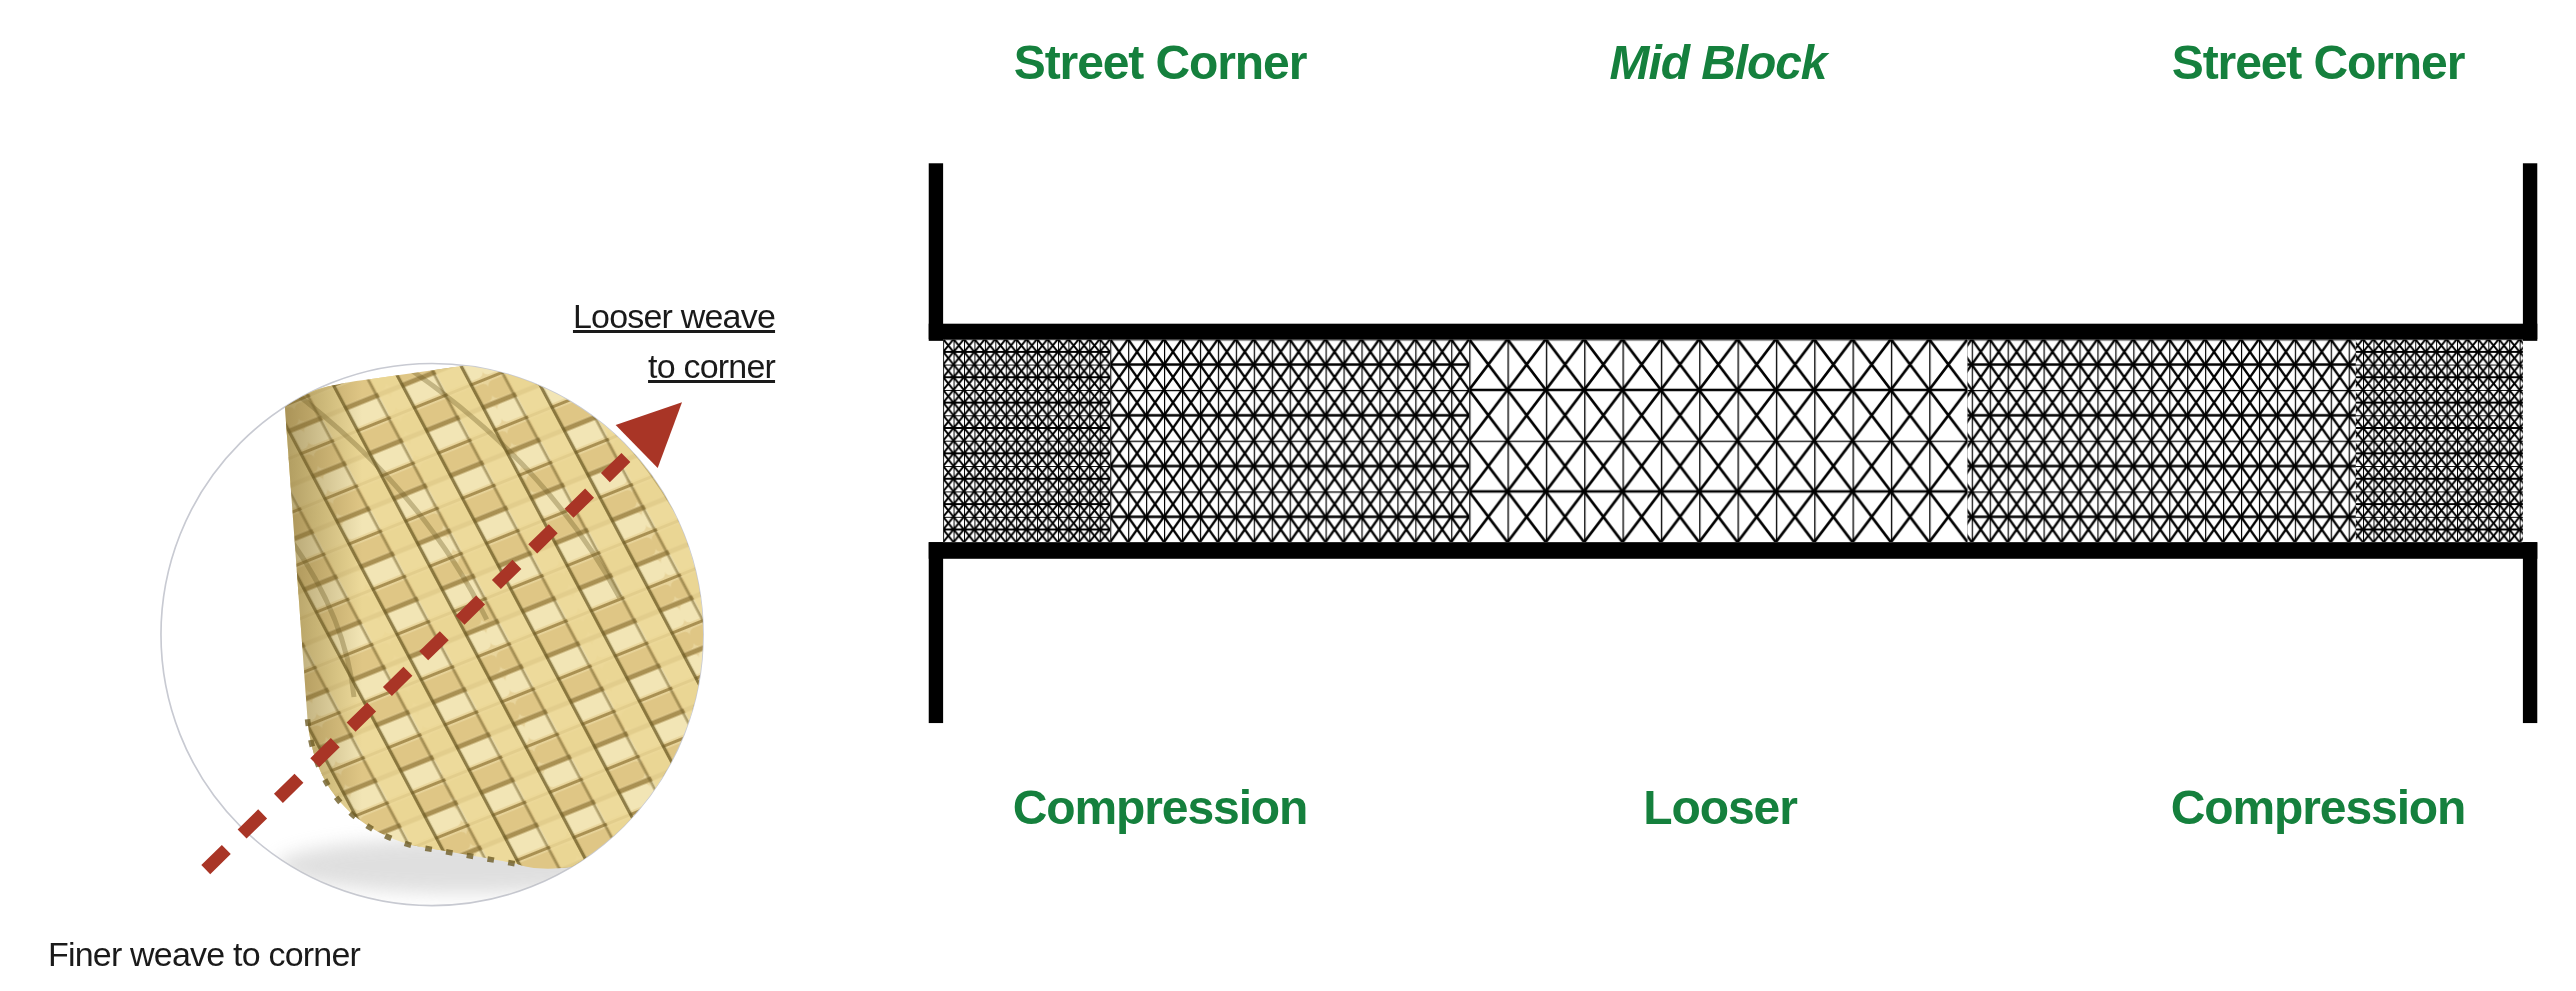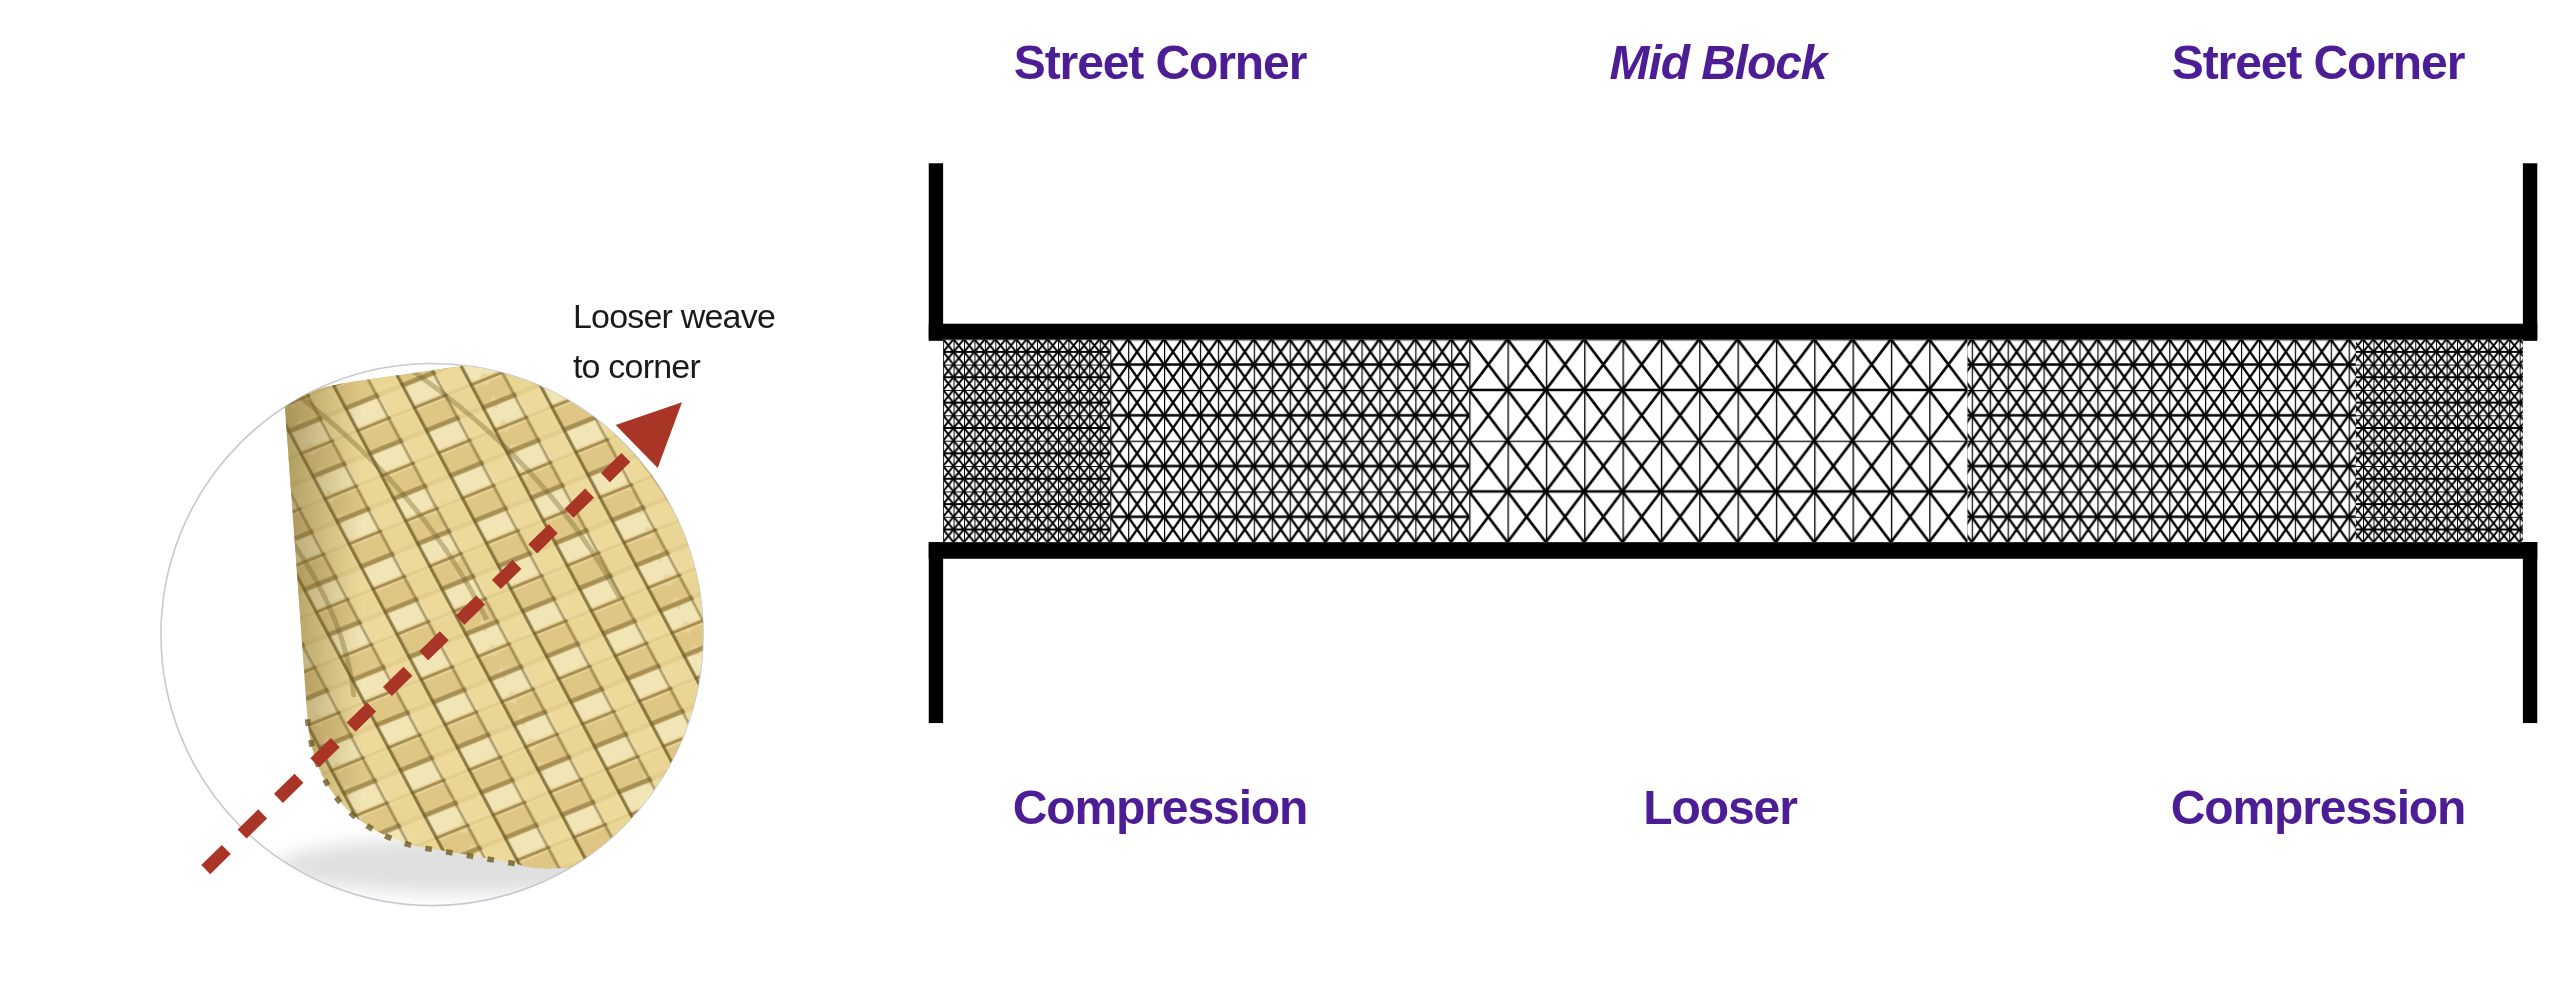--- a/index.html
+++ b/index.html
@@ -8,34 +8,34 @@
     width:2576px;height:992px;
     background:#ffffff;
     font-family:"Liberation Sans", sans-serif;
     overflow:hidden;
   }
   svg{position:absolute;left:0;top:0;display:block;}
   .lbl{
     position:absolute;
     font:700 48px/1 "Liberation Sans", sans-serif;
     letter-spacing:-1.1px;
-    color:#4c1d95;
+    color:#15803d;
     transform:translateX(-50%);
     white-space:nowrap;
   }
   .lbl.top{top:39px;}
   .lbl.bottom{top:784px;}
   .ann{
     position:absolute;
     font:400 34px/50px "Liberation Sans", sans-serif;
     letter-spacing:-0.8px;
     color:#1a1a1a;
     white-space:nowrap;
   }
-  .ann.center{transform:translateX(-50%);text-align:left;}
+  .ann.center{transform:translateX(-50%);text-align:right;text-decoration:underline;}
 </style>
 </head>
 <body>
 
 <div id="canvas">
 
   <svg width="2576" height="992" viewBox="0 0 4657 1793">
     <defs>
       <clipPath id="clipCircle">
           <circle cx="781" cy="1147" r="490"></circle>
@@ -113,20 +113,21 @@
     <rect x="2007" y="613" width="649" height="367" fill="url(#patMed)"></rect>
     <rect x="2656" y="613" width="901" height="367" fill="url(#patLoose)"></rect>
     <rect x="3557" y="613" width="702" height="367" fill="url(#patMed)"></rect>
     <rect x="4259" y="613" width="302" height="367" fill="url(#patDense)"></rect>
   </svg>
 
   <div class="ann center" style="left:674px;top:291px;">
     <div>Looser weave</div>
     <div>to corner</div>
   </div>
+  <div class="ann" style="left:48px;top:929px;">Finer weave to corner</div>
 
   <div class="lbl top" style="left:1160px;">Street Corner</div>
   <div class="lbl top" style="left:1718px;font-style:italic;">Mid Block</div>
   <div class="lbl top" style="left:2318px;">Street Corner</div>
 
   <div class="lbl bottom" style="left:1160px;">Compression</div>
   <div class="lbl bottom" style="left:1720px;">Looser</div>
   <div class="lbl bottom" style="left:2318px;">Compression</div>
 
 </div>

